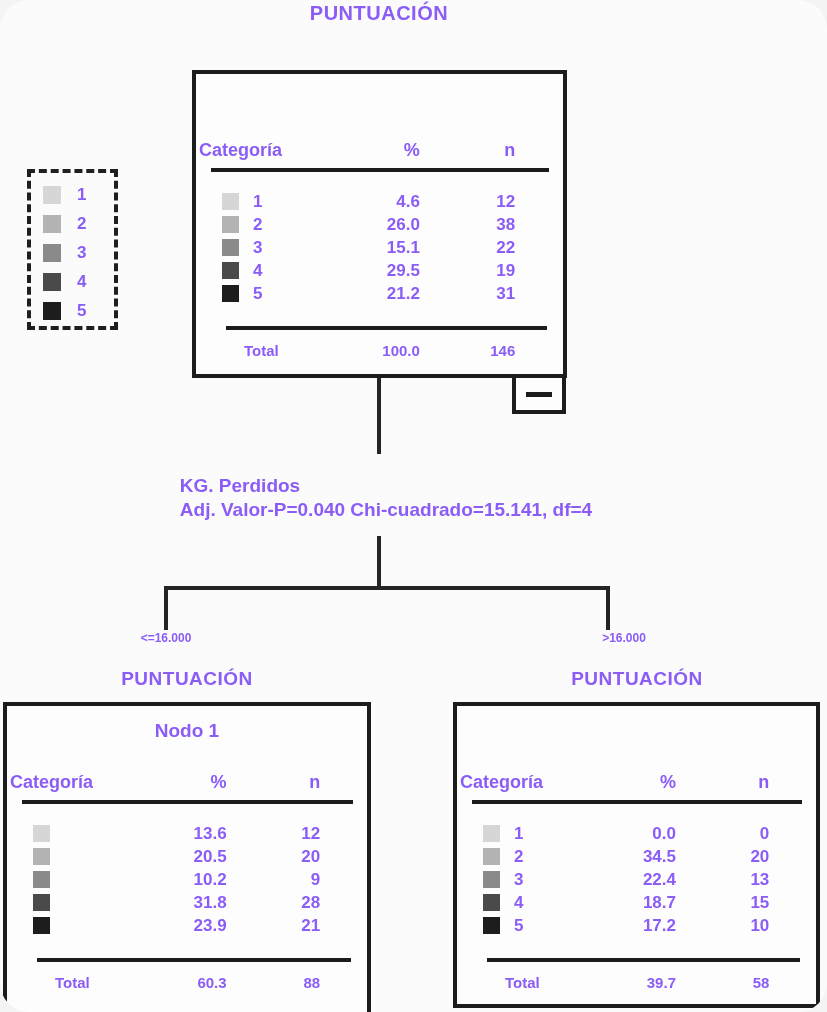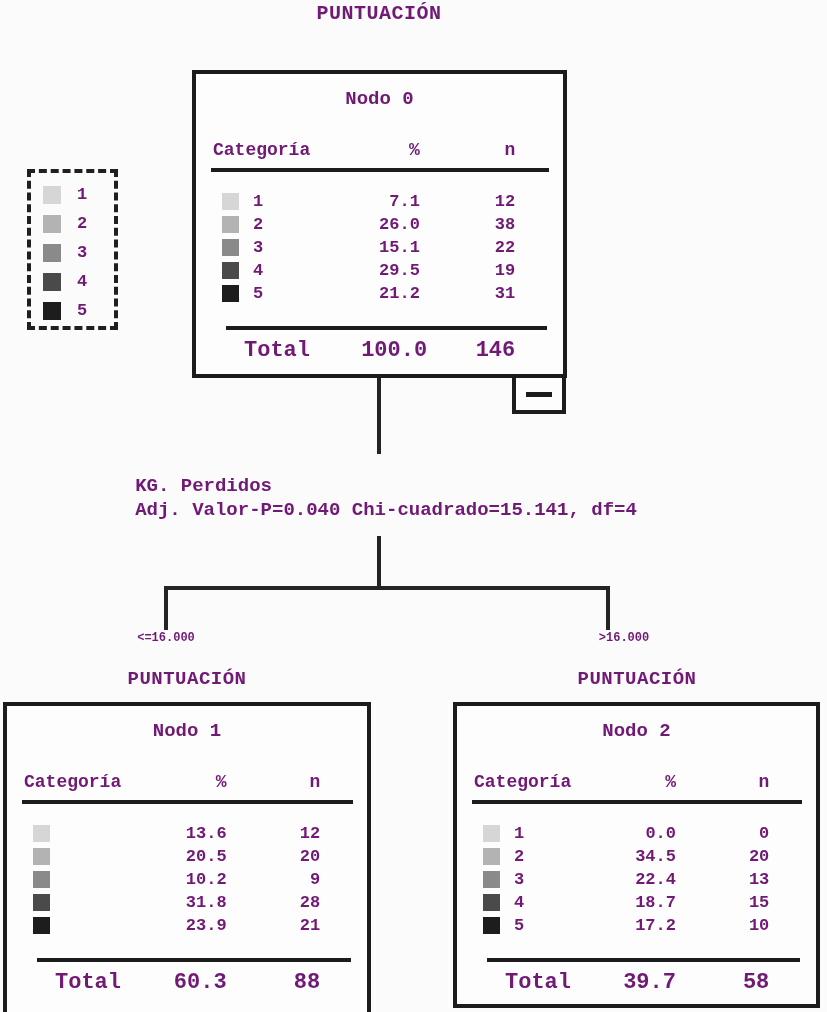--- a/index.html
+++ b/index.html
@@ -1,19 +1,19 @@
 <!DOCTYPE html>
 <html><head>
 <meta charset="utf-8">
 <style>
   html,body{margin:0;padding:0;background:#f4f4f4;}
   .canvas{
     position:relative;width:827px;height:1012px;margin:0 auto;
     background:#fbfbfb;overflow:hidden;
-    font-family:Liberation Mono, monospace;color:#701a75;
+    font-family:Liberation Sans, sans-serif;color:#8b5cf6;border-radius:29px;
   }
 
   
   .tree-title{
     position:absolute;top:2px;left:379px;transform:translateX(-50%);
     font-size:20px;font-weight:bold;letter-spacing:.5px;white-space:nowrap;
   }
   .branch-title{
     position:absolute;top:668px;transform:translateX(-50%);
     font-size:19px;font-weight:bold;letter-spacing:.5px;white-space:nowrap;
@@ -37,35 +37,35 @@
   .node0{left:192px;top:70px;width:375px;height:308px;}
   .node1{left:3px;top:702px;width:368px;height:346px;}
   .node2{left:453px;top:702px;width:367px;height:306px;}
 
   .node-title{
     position:absolute;top:14px;left:0;right:0;text-align:center;
     font-size:19px;font-weight:bold;
   }
   .node-grid{display:grid;grid-template-columns:45% 16% 26% 13%;}
   .node-header{position:absolute;top:66px;left:0;right:0;font-size:18px;font-weight:bold;}
-  .col-cat-h{padding-left:17px;}
+  .col-cat-h{padding-left:3px;}
   .col-num{text-align:right;}
   .header-rule{position:absolute;top:94px;left:15px;right:14px;height:4px;background:#1c1c1c;}
 
   .rows{position:absolute;top:116px;left:0;right:0;}
   .node-row{height:23px;font-size:17px;font-weight:bold;line-height:23px;}
   .cat-cell{display:flex;align-items:center;padding-left:26px;position:relative;}
   .row-swatch{width:17px;height:17px;flex:0 0 17px;position:relative;z-index:2;}
   .cat-label{margin-left:14px;position:relative;z-index:1;}
   
   .clipped .cat-label{margin-left:-13px;}
 
   .total-rule{position:absolute;top:252px;left:30px;right:16px;height:4px;background:#1c1c1c;}
   .total-row{position:absolute;top:264px;left:0;right:0;height:26px;
-             font-size:22px;font-weight:bold;line-height:26px;}
+             font-size:15px;font-weight:bold;line-height:26px;}
   .total-label{padding-left:48px;}
 
   
   .collapse-btn{
     position:absolute;left:512px;top:374px;width:54px;height:40px;
     border:4px solid #1c1c1c;background:#fdfdfd;box-sizing:border-box;
     display:flex;align-items:center;justify-content:center;cursor:pointer;
   }
   .minus-bar{width:26px;height:5px;background:#1c1c1c;}
 
@@ -115,35 +115,34 @@
       <span class="legend-swatch" style="background: rgb(74, 74, 74);"></span>
       <span class="legend-label">4</span>
     </div>
     <div class="legend-item">
       <span class="legend-swatch" style="background: rgb(29, 29, 29);"></span>
       <span class="legend-label">5</span>
     </div>
   </div>
 
   <div class="node node0">
-    <div class="node-title">Nodo 0</div>
     <div class="node-header node-grid">
       <span class="col-cat-h">Categoría</span>
       <span class="col-num">%</span>
       <span class="col-num">n</span>
       <span></span>
     </div>
     <div class="header-rule"></div>
     <div class="rows">
       <div class="node-row node-grid">
         <span class="cat-cell">
             <span class="row-swatch" style="background: rgb(214, 214, 214);"></span>
             <span class="cat-label">1</span>
           </span>
-        <span class="col-num">7.1</span>
+        <span class="col-num">4.6</span>
         <span class="col-num">12</span>
           <span></span>
       </div>
       <div class="node-row node-grid">
         <span class="cat-cell">
             <span class="row-swatch" style="background: rgb(179, 179, 179);"></span>
             <span class="cat-label">2</span>
           </span>
         <span class="col-num">26.0</span>
         <span class="col-num">38</span>
@@ -265,21 +264,20 @@
     <div class="total-rule"></div>
     <div class="total-row node-grid">
       <span class="total-label">Total</span>
       <span class="col-num">60.3</span>
       <span class="col-num">88</span>
         <span></span>
     </div>
   </div>
 
   <div class="node node2">
-    <div class="node-title">Nodo 2</div>
     <div class="node-header node-grid">
       <span class="col-cat-h">Categoría</span>
       <span class="col-num">%</span>
       <span class="col-num">n</span>
       <span></span>
     </div>
     <div class="header-rule"></div>
     <div class="rows">
       <div class="node-row node-grid">
         <span class="cat-cell">

